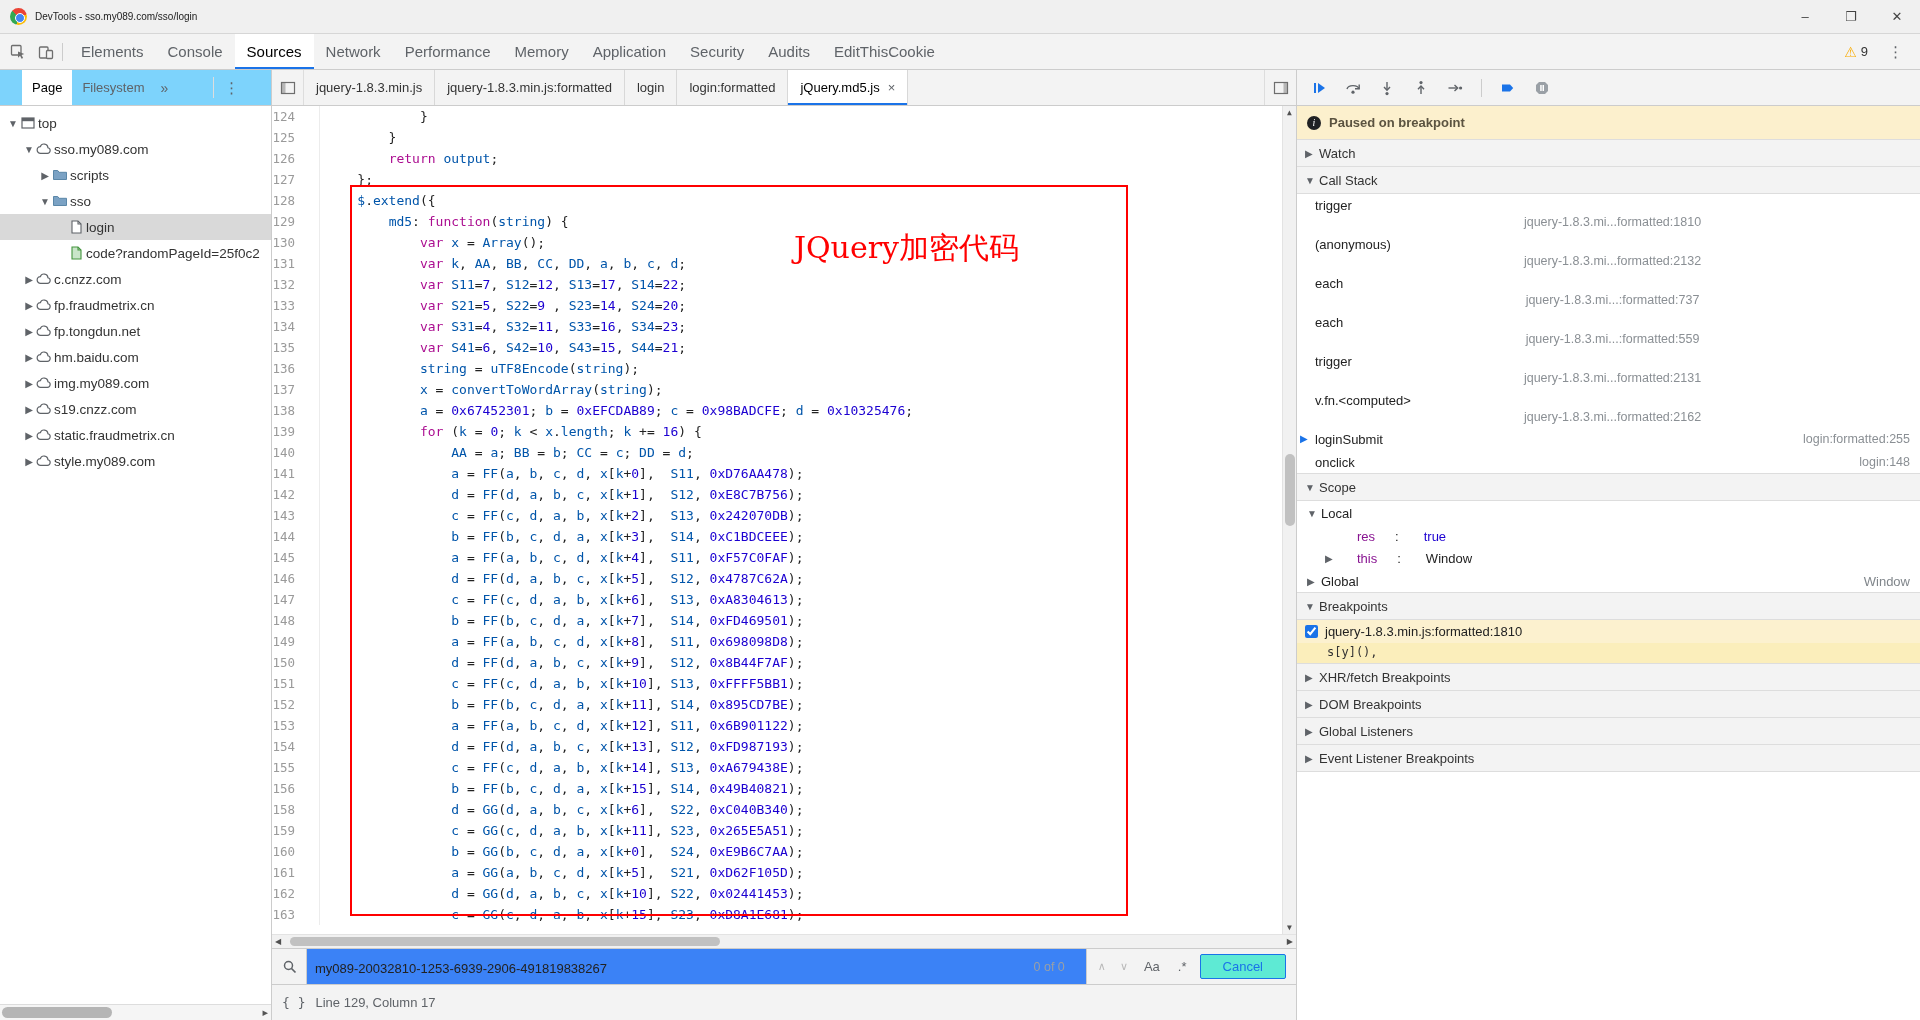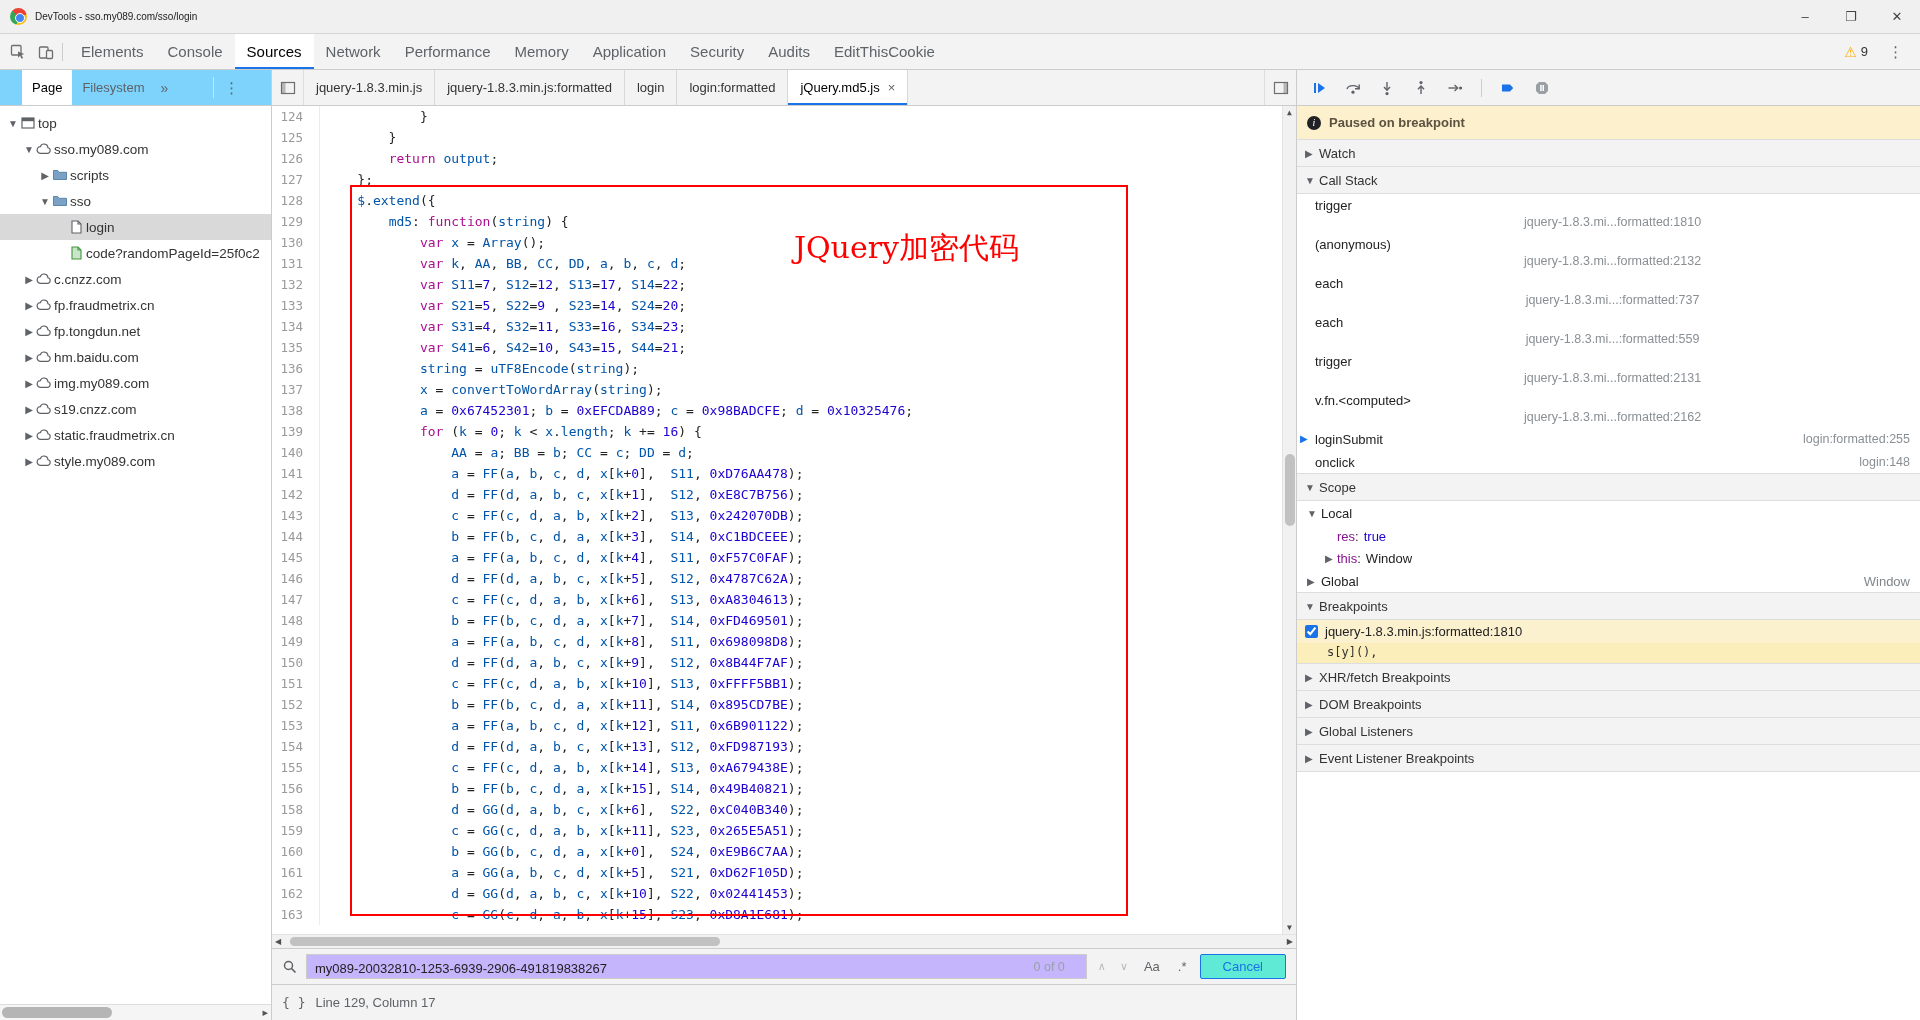--- a/index.html
+++ b/index.html
@@ -64,21 +64,21 @@
   .dbg-toggle { margin-left:auto; border-right:none; border-left:1px solid #ddd; }
   .nav-toggle svg, .dbg-toggle svg { width:16px; height:16px; }
   #editor-tabs-list { display:flex; }
   .ed-tab { padding:0 12px; display:flex; align-items:center; gap:8px; color:#333; border-right:1px solid #d8d8d8; font-size:13px; }
   .ed-tab.active { background:#fff; color:#000; box-shadow: inset 0 -2px 0 #1a73e8; }
   .ed-close { color:#5f6368; font-size:13px; }
 
   .code-area { flex:1; position:relative; overflow:hidden; background:#fff;
     font-family:"DejaVu Sans Mono","Liberation Mono",monospace; font-size:13px; }
   .code-row { display:flex; height:21px; line-height:21px; }
-  .ln { flex:0 0 48px; text-align:right; padding-right:16px; color:#9a9a9a; border-right:1px solid #ececec;
+  .ln { flex:0 0 48px; text-align:right; padding-right:24px; color:#9a9a9a; border-right:1px solid #ececec;
     font-size:12.5px; }
   .ct { white-space:pre; padding-left:6px; color:#222; }
   .tk-k { color:#ab0d90; }
   .tk-n { color:#1c00d1; }
   .tk-v { color:#0055aa; }
 
   .red-box { position:absolute; left:78px; top:79px; width:778px; height:731px;
     border:2px solid #ff0000; pointer-events:none; }
   .red-label { position:absolute; left:522px; top:122px; color:#ff0000; font-size:30px;
     font-family:"DejaVu Serif","Liberation Serif",serif; pointer-events:none; }
@@ -89,21 +89,21 @@
   .vscroll .vthumb { position:absolute; left:2px; width:10px; top:42%; height:72px; background:#c1c1c1; border-radius:5px; }
 
   .hscroll { height:14px; flex:0 0 14px; background:#f1f1f1; border-top:1px solid #e3e3e3; position:relative;
     display:flex; align-items:center; justify-content:space-between; padding:0 3px; color:#505050; font-size:8px; }
   .hscroll .hthumb { position:absolute; left:18px; top:2px; height:9px; width:430px; background:#c1c1c1; border-radius:5px; }
 
   .search-bar { height:36px; flex:0 0 36px; background:#f3f3f3; border-top:1px solid #ccc;
     display:flex; align-items:center; gap:8px; padding:0 10px; }
   .search-icon-wrap { color:#5f6368; display:flex; align-items:center; }
   .search-input-wrap { flex:1; position:relative; display:flex; align-items:center; }
-  .search-input { width:100%; height:25px; border:1px solid #ccc; background:#c4b5fd; padding:4px 64px 0 8px;
+  .search-input { width:100%; height:37px; border:1px solid #ccc; background:#3b82f6; padding:4px 64px 0 8px;
     font-size:13px; color:#222; font-family:"Liberation Sans", sans-serif; outline:none; }
   .search-matches { position:absolute; right:22px; color:#9aa0a6; font-size:12.5px; }
   .nav-arrow { color:#b8b8b8; font-size:11px; padding:0 3px; }
   .tool-toggle { color:#5f6368; font-size:13px; padding:0 5px; }
   .cancel-btn { height:25px; padding:0 22px; background:#5eead4; border:1px solid #1a73e8; color:#1a73e8;
     font-size:13px; border-radius:2px; display:flex; align-items:center; }
 
   .status-bar { height:36px; flex:0 0 36px; background:#f3f3f3; border-top:1px solid #ccc;
     display:flex; align-items:center; gap:10px; padding:0 10px; color:#5f6368; }
   .pp-icon { font-family:"DejaVu Sans Mono",monospace; font-size:13px; color:#5f6368; }
@@ -126,21 +126,21 @@
     display:flex; align-items:center; padding-left:8px; color:#333; margin-top:-1px; }
   .tri { color:#5f6368; font-size:10px; width:14px; flex:0 0 14px; }
 
   .frame-row { padding:4px 10px 4px 18px; display:flex; flex-wrap:wrap; justify-content:space-between; position:relative; }
   .frame-row .fname { color:#222; }
   .frame-row .floc { color:#8a8f94; font-size:12.5px; margin-left:auto; }
   .frame-row.stacked .floc { flex-basis:100%; text-align:center; margin-top:2px; }
   .frame-row .cur-arrow { position:absolute; left:3px; top:5px; color:#1a73e8; font-size:10px; }
 
   .scope-sub { height:24px; display:flex; align-items:center; padding-left:10px; color:#222; }
-  .scope-entry { height:22px; display:flex; align-items:center; padding-left:28px; }
+  .scope-entry { height:22px; display:flex; align-items:center; padding-left:28px;gap:20px; }
   .scope-entry .tri { width:12px; flex:0 0 12px; }
   .sc-name { color:#881391; }
   .sc-sep { color:#222; margin-right:5px; }
   .sc-bool { color:#1c00d1; }
   .sc-obj { color:#222; }
   .scope-global { height:24px; display:flex; align-items:center; padding:0 10px; color:#222; }
   .scope-global .gval { margin-left:auto; color:#80868b; }
 
   .bp-entry { background:#fcf1cf; }
   .bp-row1 { display:flex; align-items:center; gap:7px; padding:4px 8px; color:#222; }

